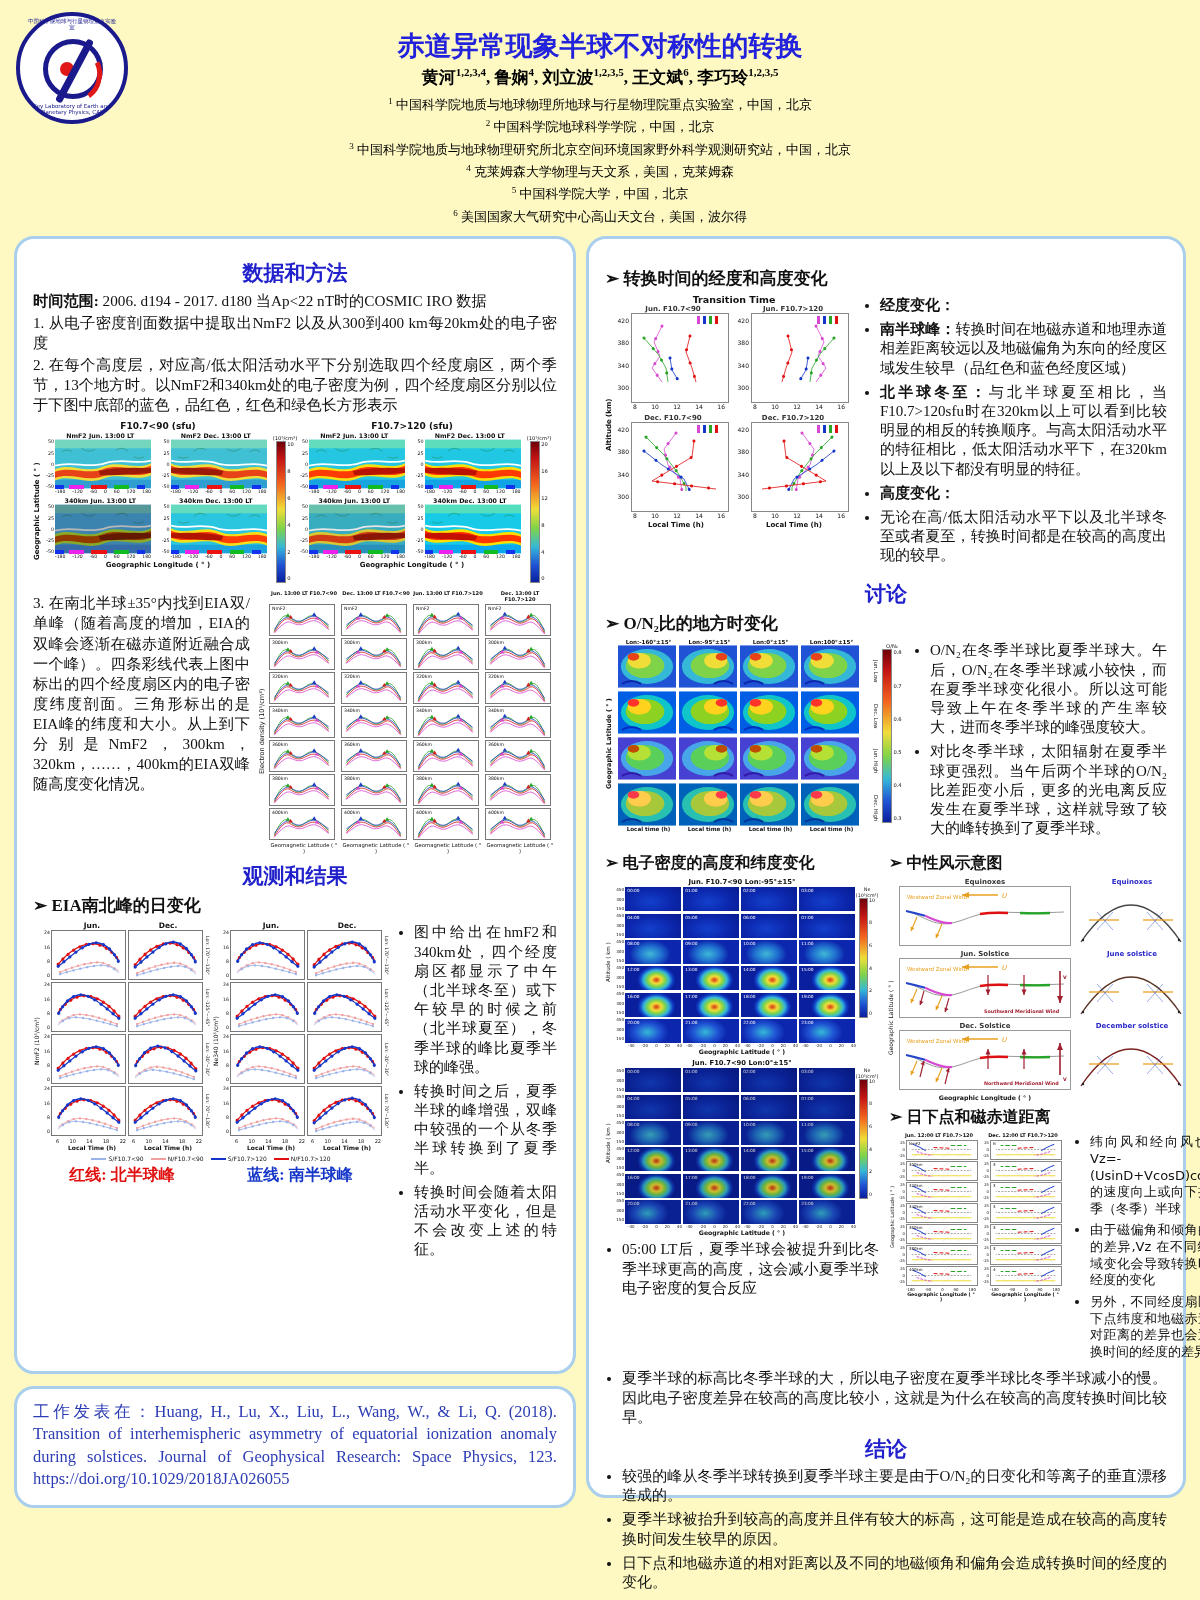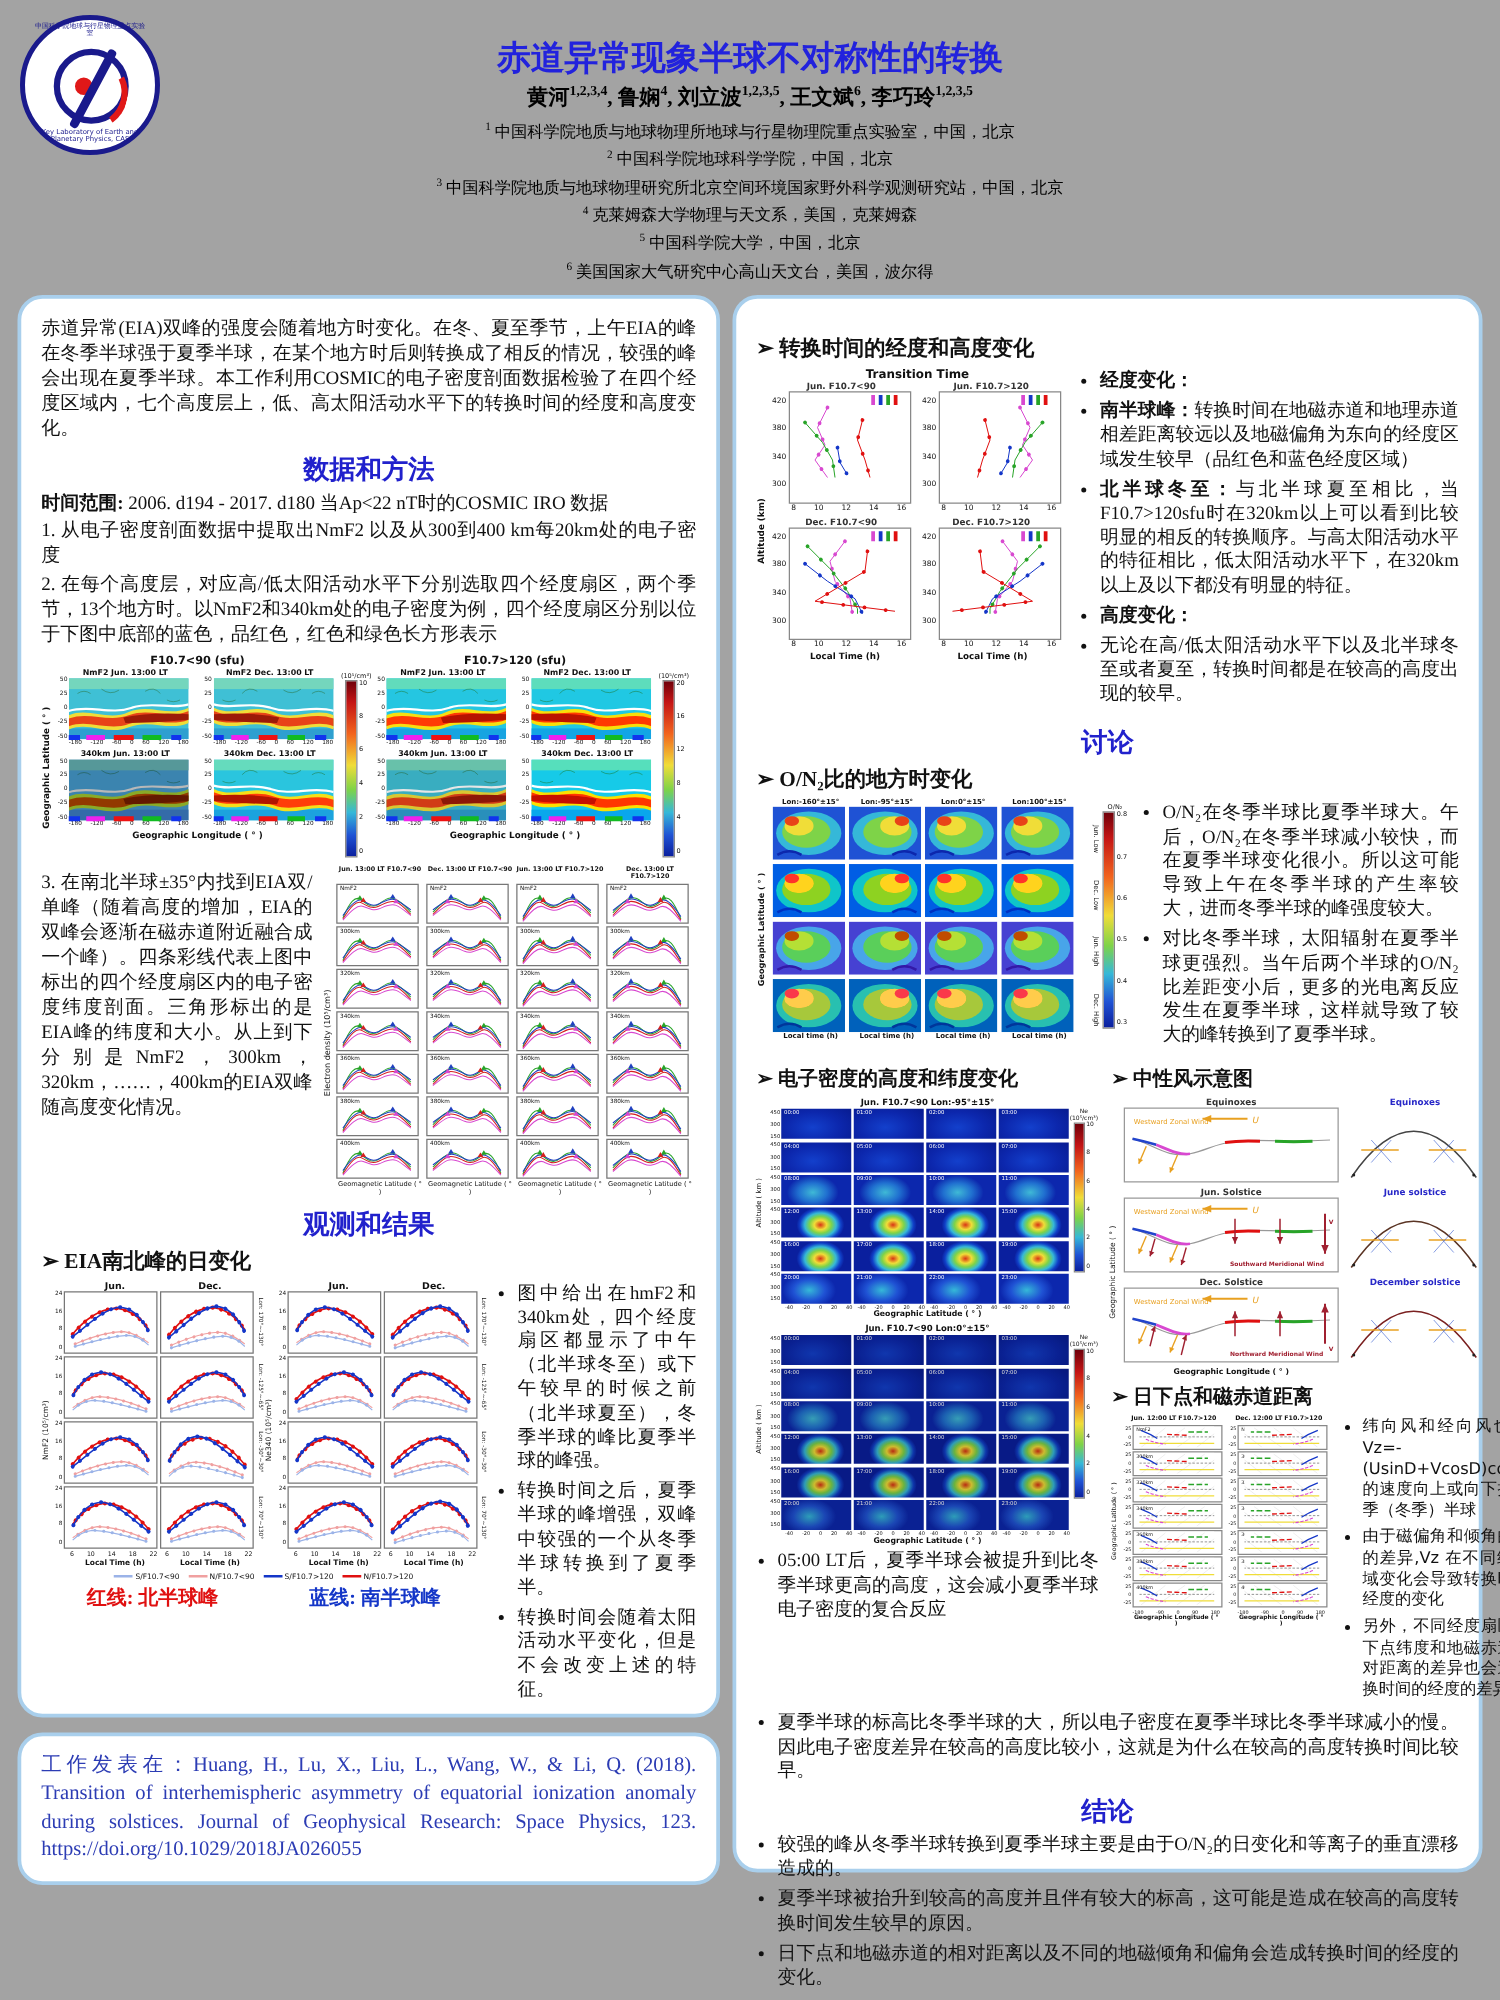--- a/index.html
+++ b/index.html
@@ -1,16 +1,16 @@
 <!DOCTYPE html>
 <html><head>
 <meta charset="utf-8">
 <style>
   html,body{margin:0;padding:0;background:#fff;}
-  .poster{position:relative;width:1200px;height:1600px;background:#a3a3a3;overflow:hidden;
+  .poster{position:relative;width:1200px;height:1600px;background:#fef9c3;overflow:hidden;
     font-family:"Liberation Serif","DejaVu Serif",serif;color:#111;}
   
   .logo{position:absolute;left:16px;top:12px;width:118px;height:118px;}
   .logo-outer{width:112px;height:112px;border-radius:50%;border:4px solid #1a1a8c;position:relative;
     display:flex;flex-direction:column;justify-content:space-between;align-items:center;box-sizing:border-box;background:#fff;}
   .logo-top,.logo-bot{font-size:5.5px;color:#1a1a8c;text-align:center;line-height:1.05;padding:3px 6px 0 6px;font-family:"DejaVu Sans",sans-serif;}
   .logo-bot{padding:0 8px 4px 8px;}
   .logo-mid{position:absolute;left:50%;top:50%;transform:translate(-50%,-50%);width:58px;height:58px;}
   .logo-ring2{width:50px;height:50px;border:5px solid #1a1a8c;border-radius:50%;position:relative;background:#fff;}
   .logo-slash{position:absolute;left:23px;top:-8px;width:7px;height:70px;background:#1a1a8c;transform:rotate(28deg);border-radius:3px;}
@@ -302,21 +302,20 @@
   <div class="p-affils">
       <div><sup>1</sup> <span>中国科学院地质与地球物理所地球与行星物理院重点实验室，中国，北京</span></div>
       <div><sup>2</sup> <span>中国科学院地球科学学院，中国，北京</span></div>
       <div><sup>3</sup> <span>中国科学院地质与地球物理研究所北京空间环境国家野外科学观测研究站，中国，北京</span></div>
       <div><sup>4</sup> <span>克莱姆森大学物理与天文系，美国，克莱姆森</span></div>
       <div><sup>5</sup> <span>中国科学院大学，中国，北京</span></div>
       <div><sup>6</sup> <span>美国国家大气研究中心高山天文台，美国，波尔得</span></div>
     </div>
 
   <div class="box left-box">
-    <p class="body-txt">赤道异常(EIA)双峰的强度会随着地方时变化。在冬、夏至季节，上午EIA的峰在冬季半球强于夏季半球，在某个地方时后则转换成了相反的情况，较强的峰会出现在夏季半球。本工作利用COSMIC的电子密度剖面数据检验了在四个经度区域内，七个高度层上，低、高太阳活动水平下的转换时间的经度和高度变化。</p>
     <div class="sec-head">数据和方法</div>
     <p class="body-txt"><b>时间范围:</b> <span>2006. d194 - 2017. d180 当Ap&lt;22 nT时的COSMIC IRO 数据</span></p>
     <p class="body-txt">1. 从电子密度剖面数据中提取出NmF2 以及从300到400 km每20km处的电子密度</p>
     <p class="body-txt">2. 在每个高度层，对应高/低太阳活动水平下分别选取四个经度扇区，两个季节，13个地方时。以NmF2和340km处的电子密度为例，四个经度扇区分别以位于下图中底部的蓝色，品红色，红色和绿色长方形表示</p>
 
     <div class="fig-maps">
       <div class="rot maps-ylab">Geographic Latitude ( ° )</div>
       <div class="maps-group">
         <div class="maps-gtitle">F10.7&lt;90 (sfu)</div>
         <div class="maps-grid">

